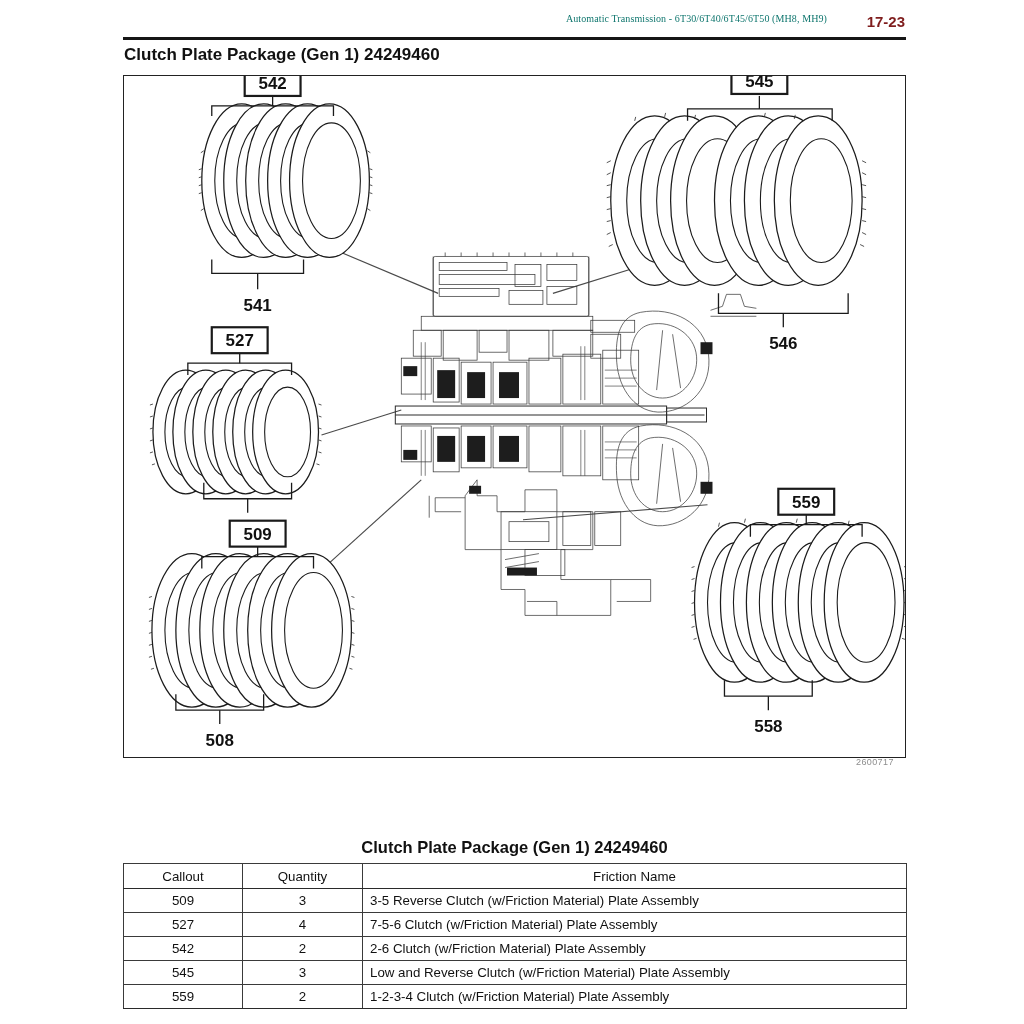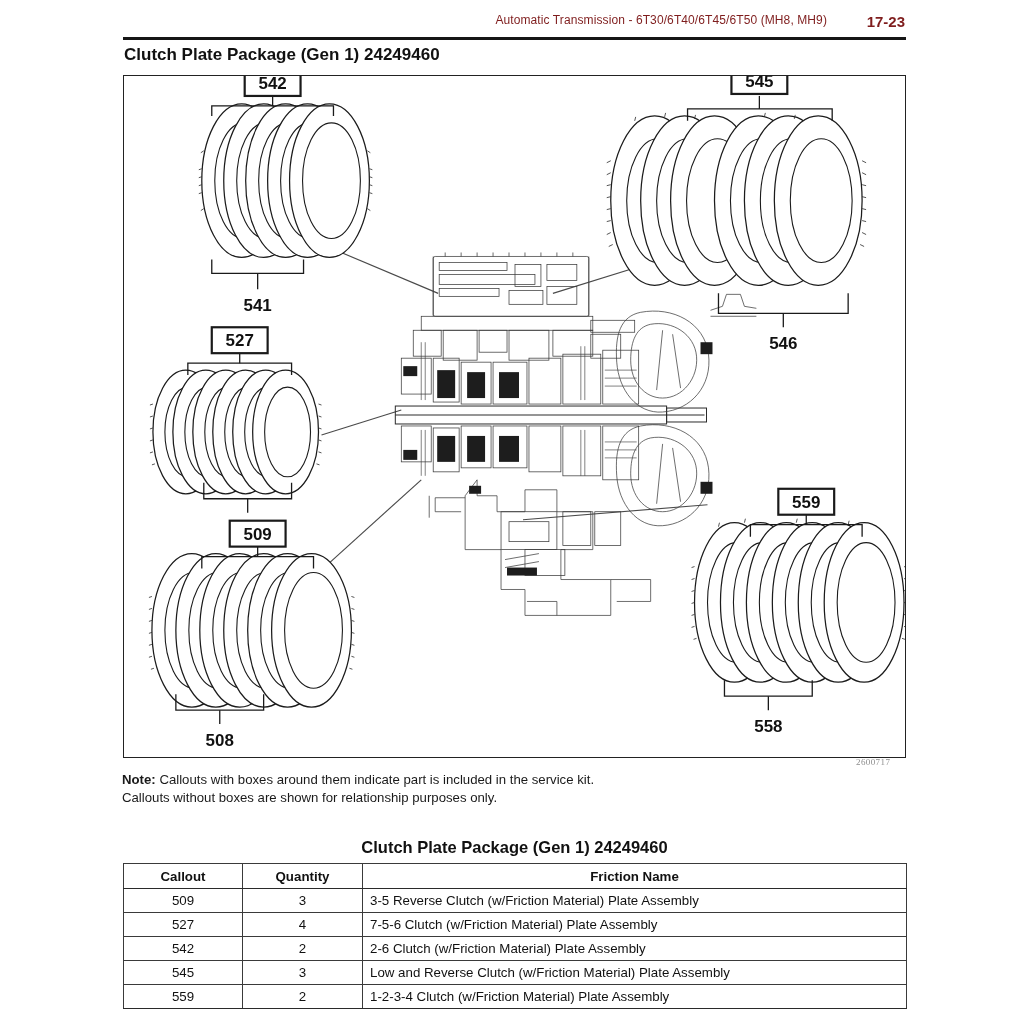--- a/index.html
+++ b/index.html
@@ -13,22 +13,23 @@
     overflow:hidden;
   }
   .page{position:absolute;left:0;top:0;width:1024px;height:1024px;}
 
   
   .hdr{
     position:absolute;left:123px;top:13px;width:782px;height:24px;
   }
   .hdr-title{
     position:absolute;right:78px;top:0;
-    font-size:12px;letter-spacing:.1px;white-space:nowrap;
-    color:#7f1d1d;
+    font-size:10px;letter-spacing:.1px;white-space:nowrap;
+    color:#0f766e;
+    font-family:Liberation Serif, serif;
   }
   .hdr-page{
     position:absolute;right:0;top:0;
     font-size:15px;font-weight:bold;white-space:nowrap;color:#7f1d1d;
   }
   .hdr-rule{
     position:absolute;left:123px;top:37px;width:783px;height:3px;
     background:#161616;
   }
 
@@ -42,21 +43,21 @@
   .illus{
     position:absolute;left:123px;top:75px;width:783px;height:683px;
     border:1.6px solid #222;
     box-sizing:border-box;
     background:#fff;
   }
   .illus svg{display:block;width:100%;height:100%;}
   .fig-id{
     position:absolute;left:856px;top:757px;
     font-size:9px;color:#8d8d8d;letter-spacing:.4px;white-space:nowrap;
-    font-family:Liberation Serif, serif;
+    font-family:Liberation Sans, sans-serif;
   }
 
   
   .note{
     position:absolute;left:122px;top:771px;width:520px;
     font-size:13.2px;line-height:17.5px;color:#1a1a1a;
   }
   .note b{font-weight:bold;}
 
   
@@ -74,21 +75,21 @@
     font-size:13.3px;color:#111;
   }
   table.parts col.c-callout{width:119px;}
   table.parts col.c-qty{width:120px;}
   table.parts col.c-name{width:544px;}
   table.parts th,table.parts td{
     border:1px solid #3a3a3a;
     padding:0;height:23px;vertical-align:middle;
   }
   table.parts thead th{
-    font-weight:bold;text-align:center;height:24px;
+    font-weight:normal;text-align:center;height:24px;
     border-bottom:1.4px solid #2a2a2a;
   }
   table.parts td.num{text-align:center;}
   table.parts td.name{text-align:left;padding-left:7px;}
   table.parts tbody tr:last-child td{border-bottom:1.6px solid #2a2a2a;}
   .cal-box{fill:#fff;stroke:#1a1a1a;stroke-width:2.2;}
   .cal-txt{font-family:"Liberation Sans",sans-serif;font-size:17px;font-weight:bold;fill:#111;text-anchor:middle;}
   .cal-txt-plain{font-family:"Liberation Sans",sans-serif;font-size:17px;font-weight:bold;fill:#111;text-anchor:middle;}
   .brk{stroke:#1a1a1a;stroke-width:1.3;fill:none;}
   .lead{stroke:#4a4a4a;stroke-width:1.15;fill:none;}
@@ -411,24 +412,20 @@
         <g>
           <path class="brk" d="M602 606 L602 622 L690 622 L690 606"></path>
           <line class="brk" x1="646" y1="622" x2="646" y2="636"></line>
           <text class="cal-txt-plain" x="646" y="658">558</text>
         </g>
       </g>
     </svg>
   </div>
   <div class="fig-id">2600717</div>
 
-  <div class="note">
-    <b>Note:</b>
-    <span>Callouts with boxes around them indicate part is included in the service kit. Callouts without boxes are shown for relationship purposes only.</span>
-  </div>
 
   <div class="tbl-cap">Clutch Plate Package (Gen 1) 24249460</div>
 
   <div class="tbl-wrap">
     <table class="parts">
       <colgroup>
         <col class="c-callout">
           <col class="c-qty">
           <col class="c-name">
       </colgroup>

